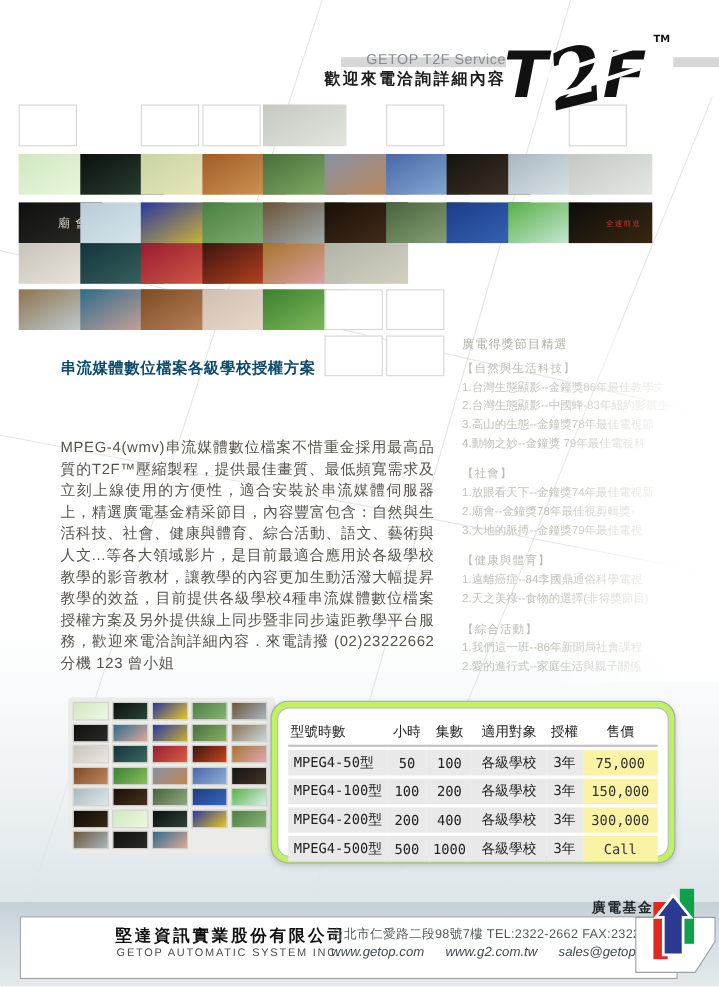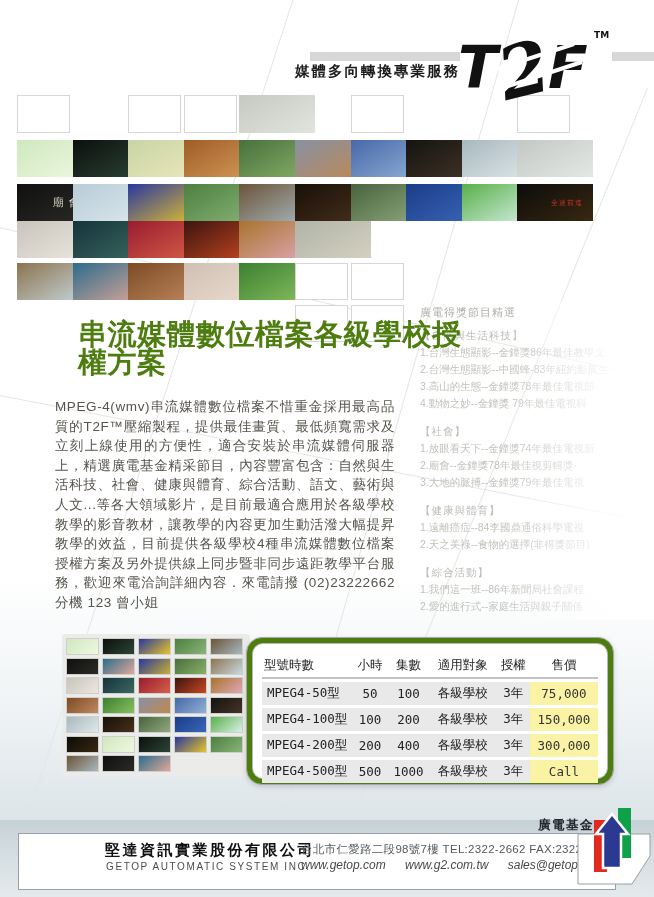--- a/index.html
+++ b/index.html
@@ -34,30 +34,30 @@
   .awards{position:absolute;left:420px;top:305px;width:225px;z-index:1;}
   .al-title{font-size:11px;color:#aeaea8;letter-spacing:1px;margin-bottom:7px;}
   .al-sec{margin-bottom:11px;}
   .al-head{font-size:10.5px;color:#bcbcb6;letter-spacing:1px;line-height:17px;}
   .al-item{font-size:10.5px;color:#c2c2bc;line-height:17px;white-space:nowrap;}
   .al-fade{position:absolute;left:420px;top:300px;width:234px;height:320px;z-index:2;
         background:linear-gradient(90deg,rgba(255,255,255,0) 35%,rgba(255,255,255,.9) 82%,#fff 100%);}
   
   .title-block{position:absolute;left:55px;top:320px;width:430px;z-index:3;}
   .t1{font-size:37px;font-weight:bold;color:#45443e;letter-spacing:1px;line-height:38px;}
-  .t2{font-size:29px;font-weight:bold;color:#4d7c0f;letter-spacing:.5px;line-height:28px;margin-left:23px;}
+  .t2{font-size:14px;font-weight:bold;color:#0c4a6e;letter-spacing:.5px;line-height:28px;}
   .body-par{position:absolute;left:55px;top:397px;width:340px;z-index:3;
         font-size:13.5px;line-height:19.6px;letter-spacing:.6px;color:#57534c;text-align:justify;}
   
   .montage-bg{position:absolute;left:62px;top:634px;width:188px;height:142px;background:#ebebe9;
         border-radius:3px;z-index:1;}
   .mtile{position:absolute;z-index:2;border:1px solid #cfcfcb;box-sizing:border-box;}
   
   .table-panel{position:absolute;left:246px;top:637px;width:366px;height:146px;z-index:3;
-        background:#4d7c0f;border:1px solid #a8a8a8;border-radius:16px;
+        background:#bef264;border:1px solid #a8a8a8;border-radius:16px;
         box-shadow:0 2px 5px rgba(90,100,110,.25);}
   .table-inner{position:absolute;left:5px;top:5px;right:5px;bottom:5px;border:1px solid #b8b8b8;
         border-radius:11px;background:#fff;padding:9px 9px 0 9px;box-sizing:border-box;}
   table.pricing{border-collapse:separate;border-spacing:0 3px;width:100%;
         font-family:"DejaVu Sans Mono","DejaVu Sans",sans-serif;}
   table.pricing th{font-size:12.5px;font-weight:normal;color:#222;text-align:left;padding:1px 2px 3px 2px;
         border-bottom:2px solid #c2c2c2;}
   table.pricing th.cnum,table.pricing td.cnum{text-align:center;}
   table.pricing td{background:#e9e9e9;font-size:12.5px;color:#222;padding:3px 2px;}
   table.pricing td.model{padding-left:5px;}
@@ -87,21 +87,22 @@
   <div class="dline lB"></div>
   <div class="dline lC"></div>
   <div class="dline lD"></div>
   <div class="dline lE"></div>
 
   <div class="bottom-grad"></div>
   <div class="footer-band"></div>
 
   <div class="svc-strip s1"></div>
   <div class="svc-strip s2"></div>
-  <div class="svc-sub">媒體多向轉換專業服務</div>
+  <div class="svc-label">GETOP T2F Service</div>
+  <div class="svc-sub">歡迎來電洽詢詳細內容</div>
   <svg class="t2f-logo" width="156" height="78" viewBox="0 0 156 78">
     <g fill="#111">
       <text x="2" y="62" font-family="'DejaVu Sans',sans-serif" font-size="58" font-weight="bold" font-style="italic">T</text>
       <g transform="rotate(-14 72 40)">
         <text x="42" y="68" font-family="'DejaVu Serif',serif" font-size="72" font-weight="bold" font-style="italic">2</text>
       </g>
       <text x="92" y="62" font-family="'DejaVu Sans',sans-serif" font-size="58" font-weight="bold" font-style="italic">F</text>
       <text x="138" y="12" font-family="'DejaVu Sans',sans-serif" font-size="9" font-weight="bold">TM</text>
     </g>
     <g stroke="#fff" stroke-width="4">

